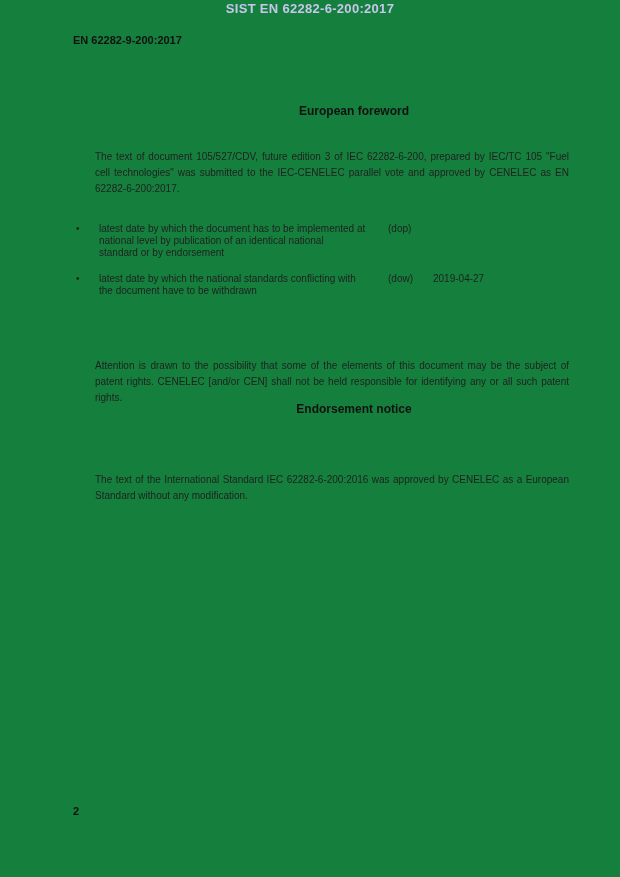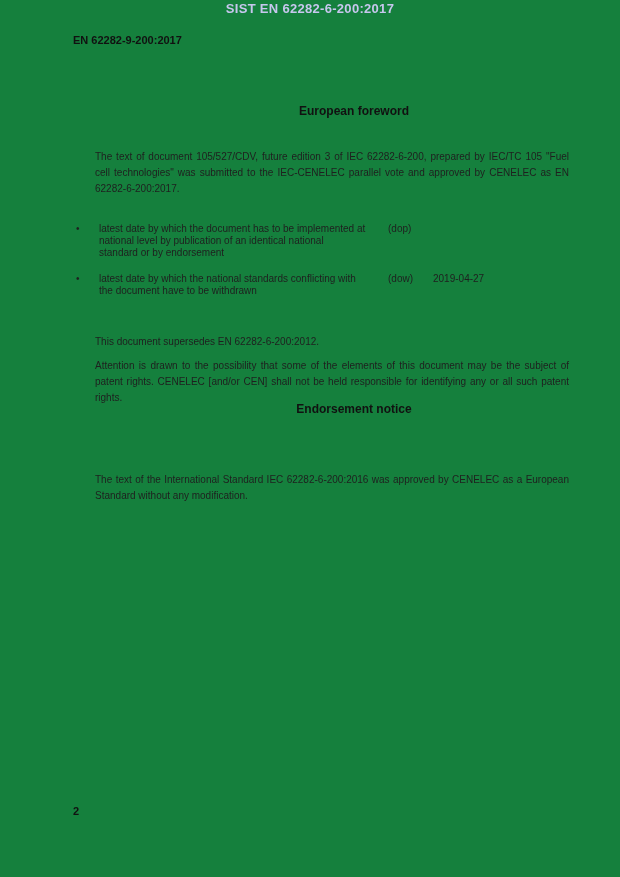--- a/index.html
+++ b/index.html
@@ -116,21 +116,20 @@
   </div>
 
   <div class="bullet-row b2">
     <span class="bullet-marker">•</span>
     <span class="bullet-text">latest date by which the national standards conflicting with
 the document have to be withdrawn</span>
     <span class="bullet-label">(dow)</span>
     <span class="bullet-date">2019-04-27</span>
   </div>
 
-  <div class="body-text p-supersedes">This document supersedes EN 62282-6-200:2012.</div>
 
   <div class="body-text justified p-patent">Attention is drawn to the possibility that some of the elements of this document may be the subject of patent rights. CENELEC [and/or CEN] shall not be held responsible for identifying any or all such patent rights.</div>
 
   <div class="section-heading h-endorsement">Endorsement notice</div>
 
   <div class="body-text justified p-endorse">The text of the International Standard IEC 62282-6-200:2016 was approved by CENELEC as a European Standard without any modification.</div>
 
   <div class="page-number">2</div>
 
 </div>

